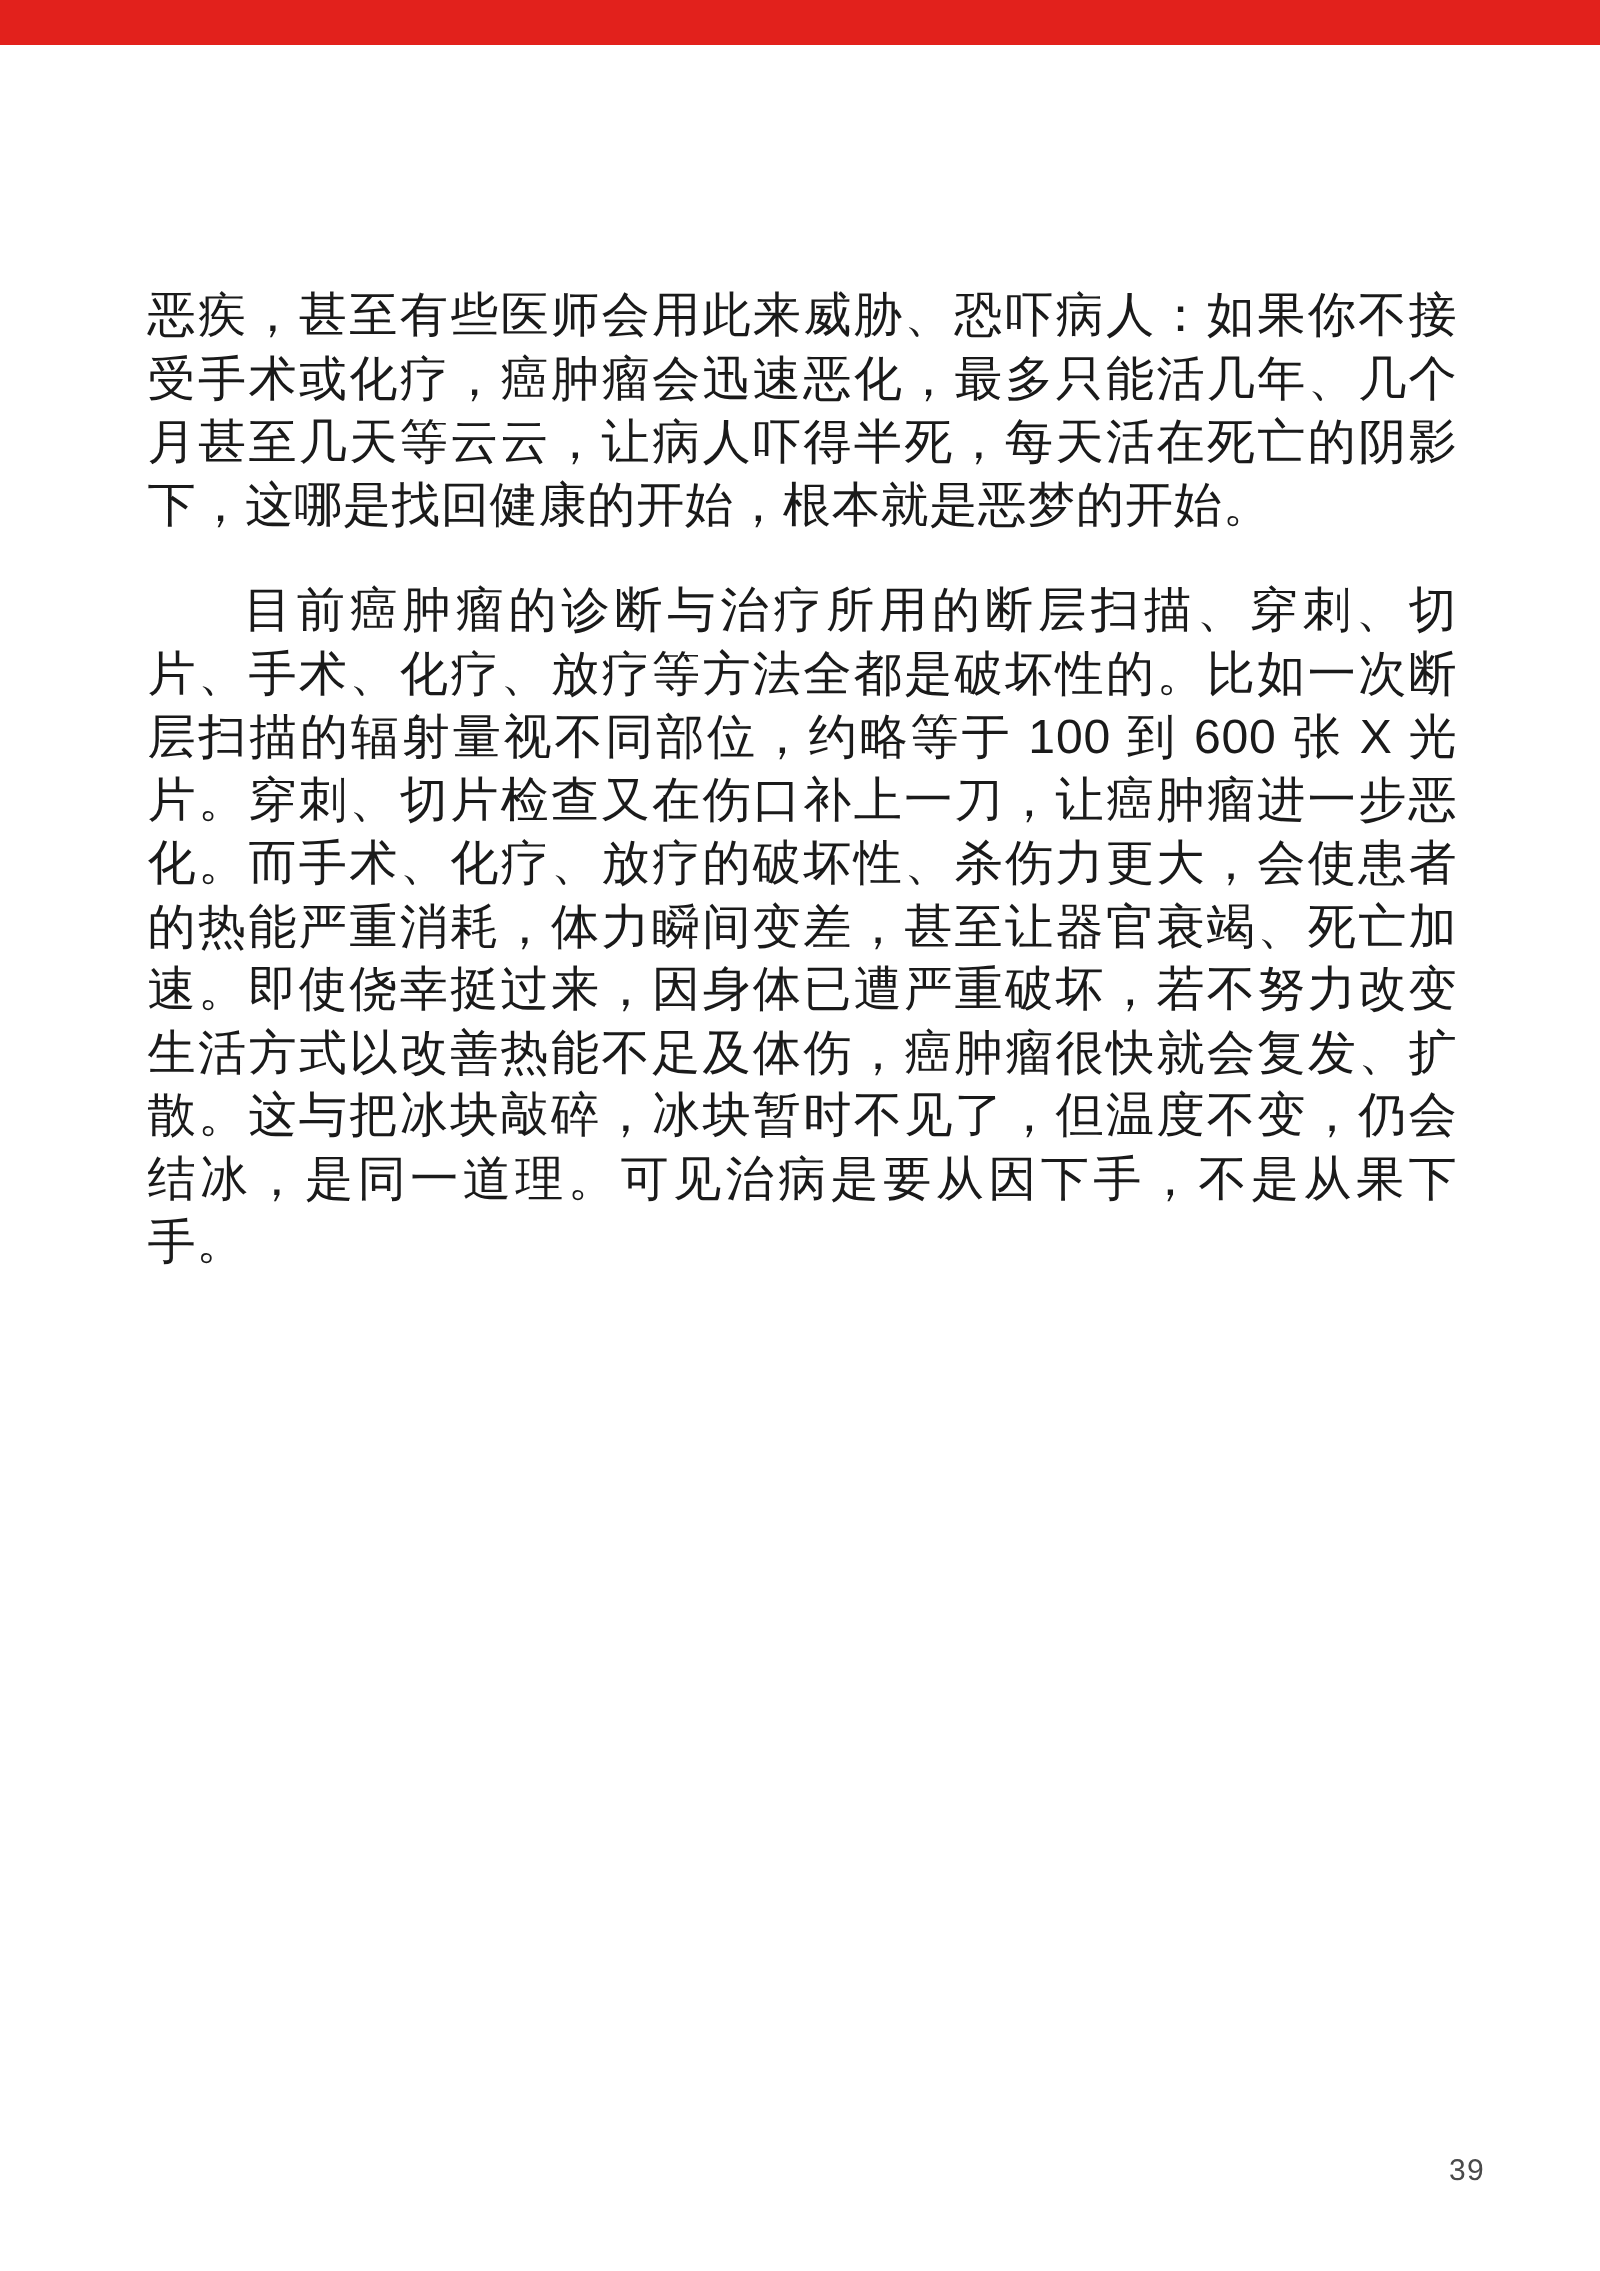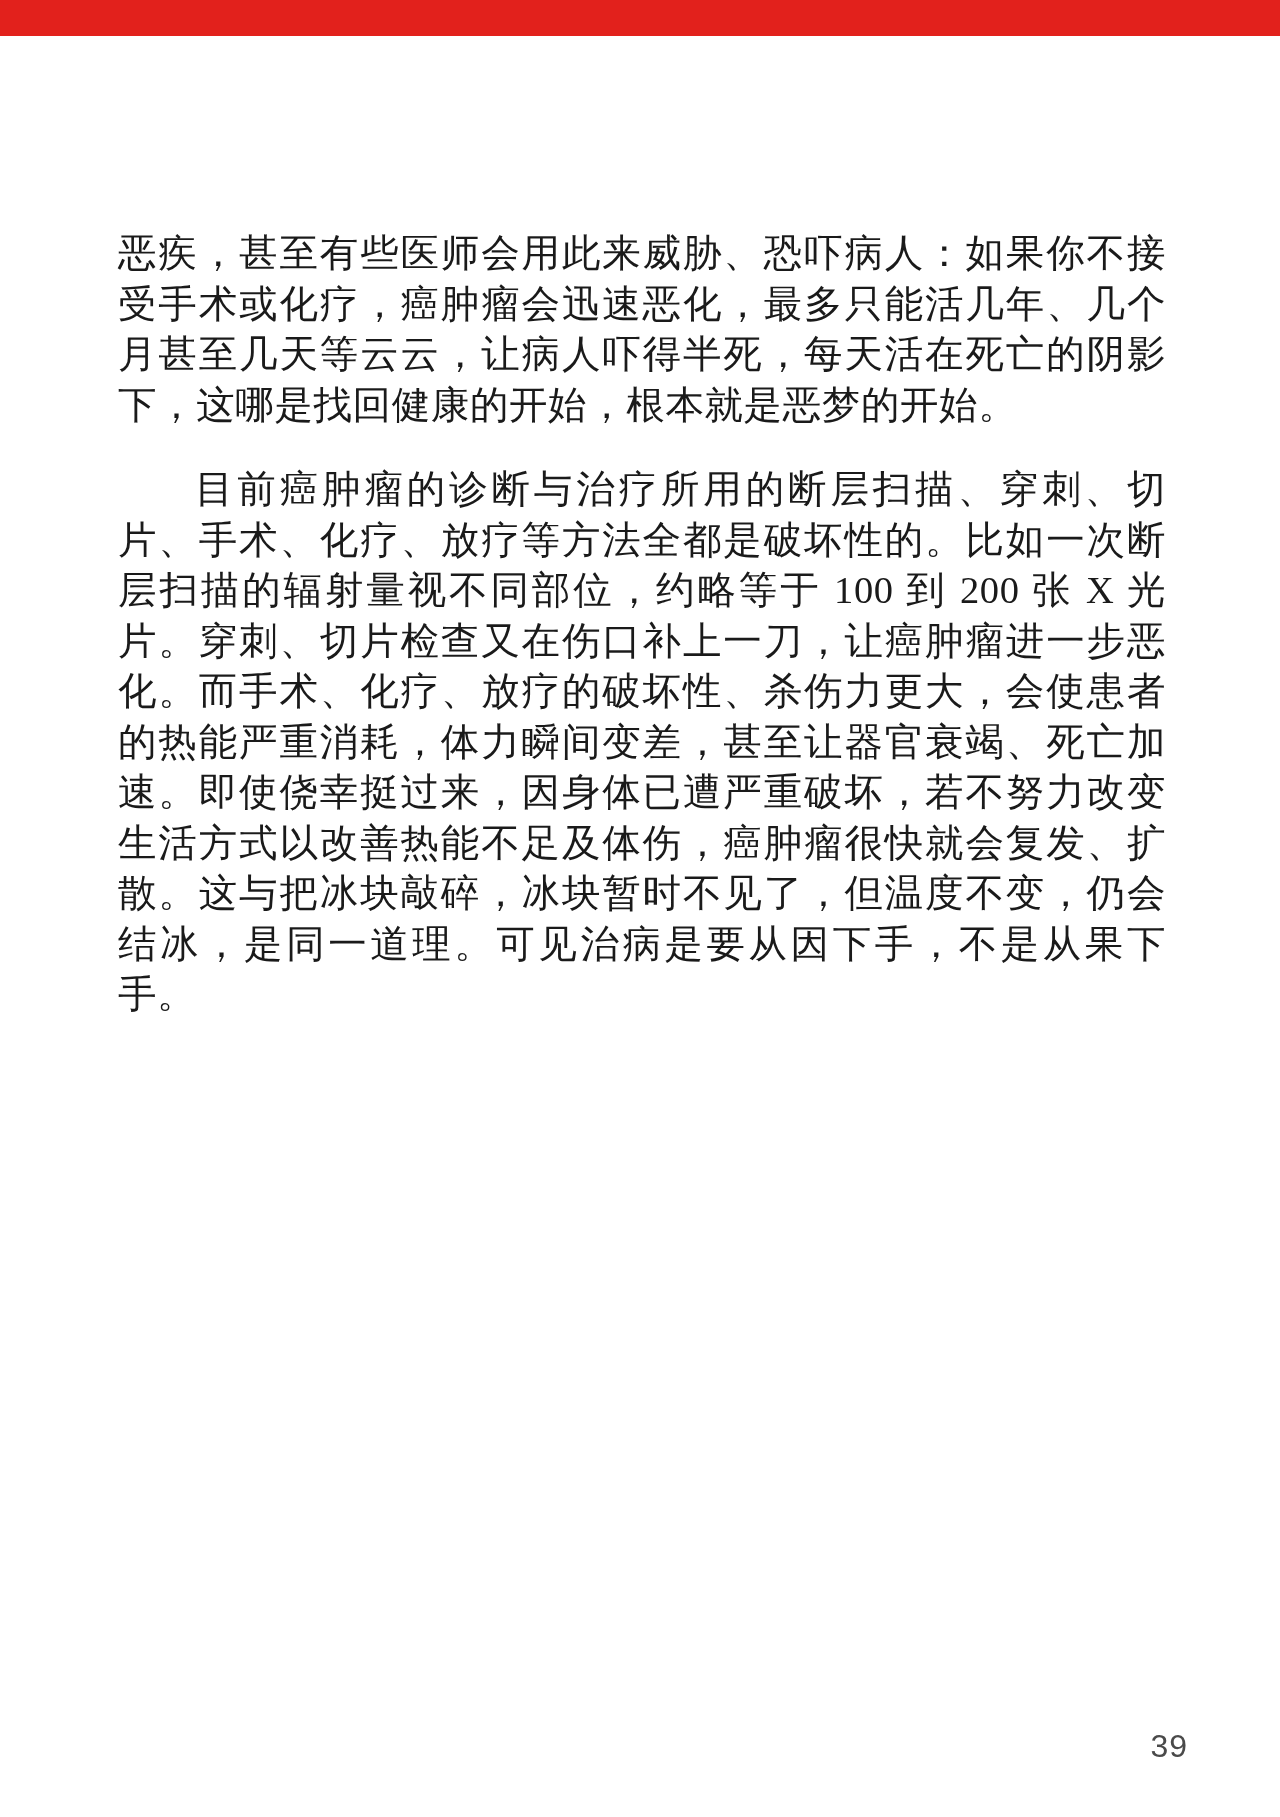--- a/index.html
+++ b/index.html
@@ -23,54 +23,54 @@
     height: 36px;
     background: #e2211c;
   }
   .content {
     position: absolute;
     top: 228px;
     left: 118px;
     width: 1048px;
   }
   .para {
-    font-family: Liberation Serif, serif;
+    font-family: Liberation Sans, sans-serif;
     font-size: 38.5px;
     line-height: 50.5px;
     color: #1a1a1a;
     text-align: justify;
     text-justify: inter-ideograph;
     letter-spacing: 0.6px;
     margin: 0 0 34px 0;
     font-weight: 400;
   }
   .para.indent {
     text-indent: 2em;
   }
   .para:last-child {
     margin-bottom: 0;
   }
   .page-number {
     position: absolute;
     right: 92px;
-    bottom: 52px;
+    bottom: 66px;
     font-family: "Liberation Sans", "DejaVu Sans", sans-serif;
-    font-size: 32px;
+    font-size: 24px;
     color: #4a4a4a;
     letter-spacing: 1px;
     text-align: right;
   }
 </style>
 </head>
 <body>
 
 <div class="page">
 
   <div class="header-bar"></div>
 
   <div class="content">
     <p class="para">恶疾，甚至有些医师会用此来威胁、恐吓病人：如果你不接受手术或化疗，癌肿瘤会迅速恶化，最多只能活几年、几个月甚至几天等云云，让病人吓得半死，每天活在死亡的阴影下，这哪是找回健康的开始，根本就是恶梦的开始。</p>
-    <p class="para indent">目前癌肿瘤的诊断与治疗所用的断层扫描、穿刺、切片、手术、化疗、放疗等方法全都是破坏性的。比如一次断层扫描的辐射量视不同部位，约略等于 100 到 200 张 X 光片。穿刺、切片检查又在伤口补上一刀，让癌肿瘤进一步恶化。而手术、化疗、放疗的破坏性、杀伤力更大，会使患者的热能严重消耗，体力瞬间变差，甚至让器官衰竭、死亡加速。即使侥幸挺过来，因身体已遭严重破坏，若不努力改变生活方式以改善热能不足及体伤，癌肿瘤很快就会复发、扩散。这与把冰块敲碎，冰块暂时不见了，但温度不变，仍会结冰，是同一道理。可见治病是要从因下手，不是从果下手。</p>
+    <p class="para indent">目前癌肿瘤的诊断与治疗所用的断层扫描、穿刺、切片、手术、化疗、放疗等方法全都是破坏性的。比如一次断层扫描的辐射量视不同部位，约略等于 100 到 600 张 X 光片。穿刺、切片检查又在伤口补上一刀，让癌肿瘤进一步恶化。而手术、化疗、放疗的破坏性、杀伤力更大，会使患者的热能严重消耗，体力瞬间变差，甚至让器官衰竭、死亡加速。即使侥幸挺过来，因身体已遭严重破坏，若不努力改变生活方式以改善热能不足及体伤，癌肿瘤很快就会复发、扩散。这与把冰块敲碎，冰块暂时不见了，但温度不变，仍会结冰，是同一道理。可见治病是要从因下手，不是从果下手。</p>
   </div>
 
   <div class="page-number">39</div>
 
 </div>
 
 </body></html>

